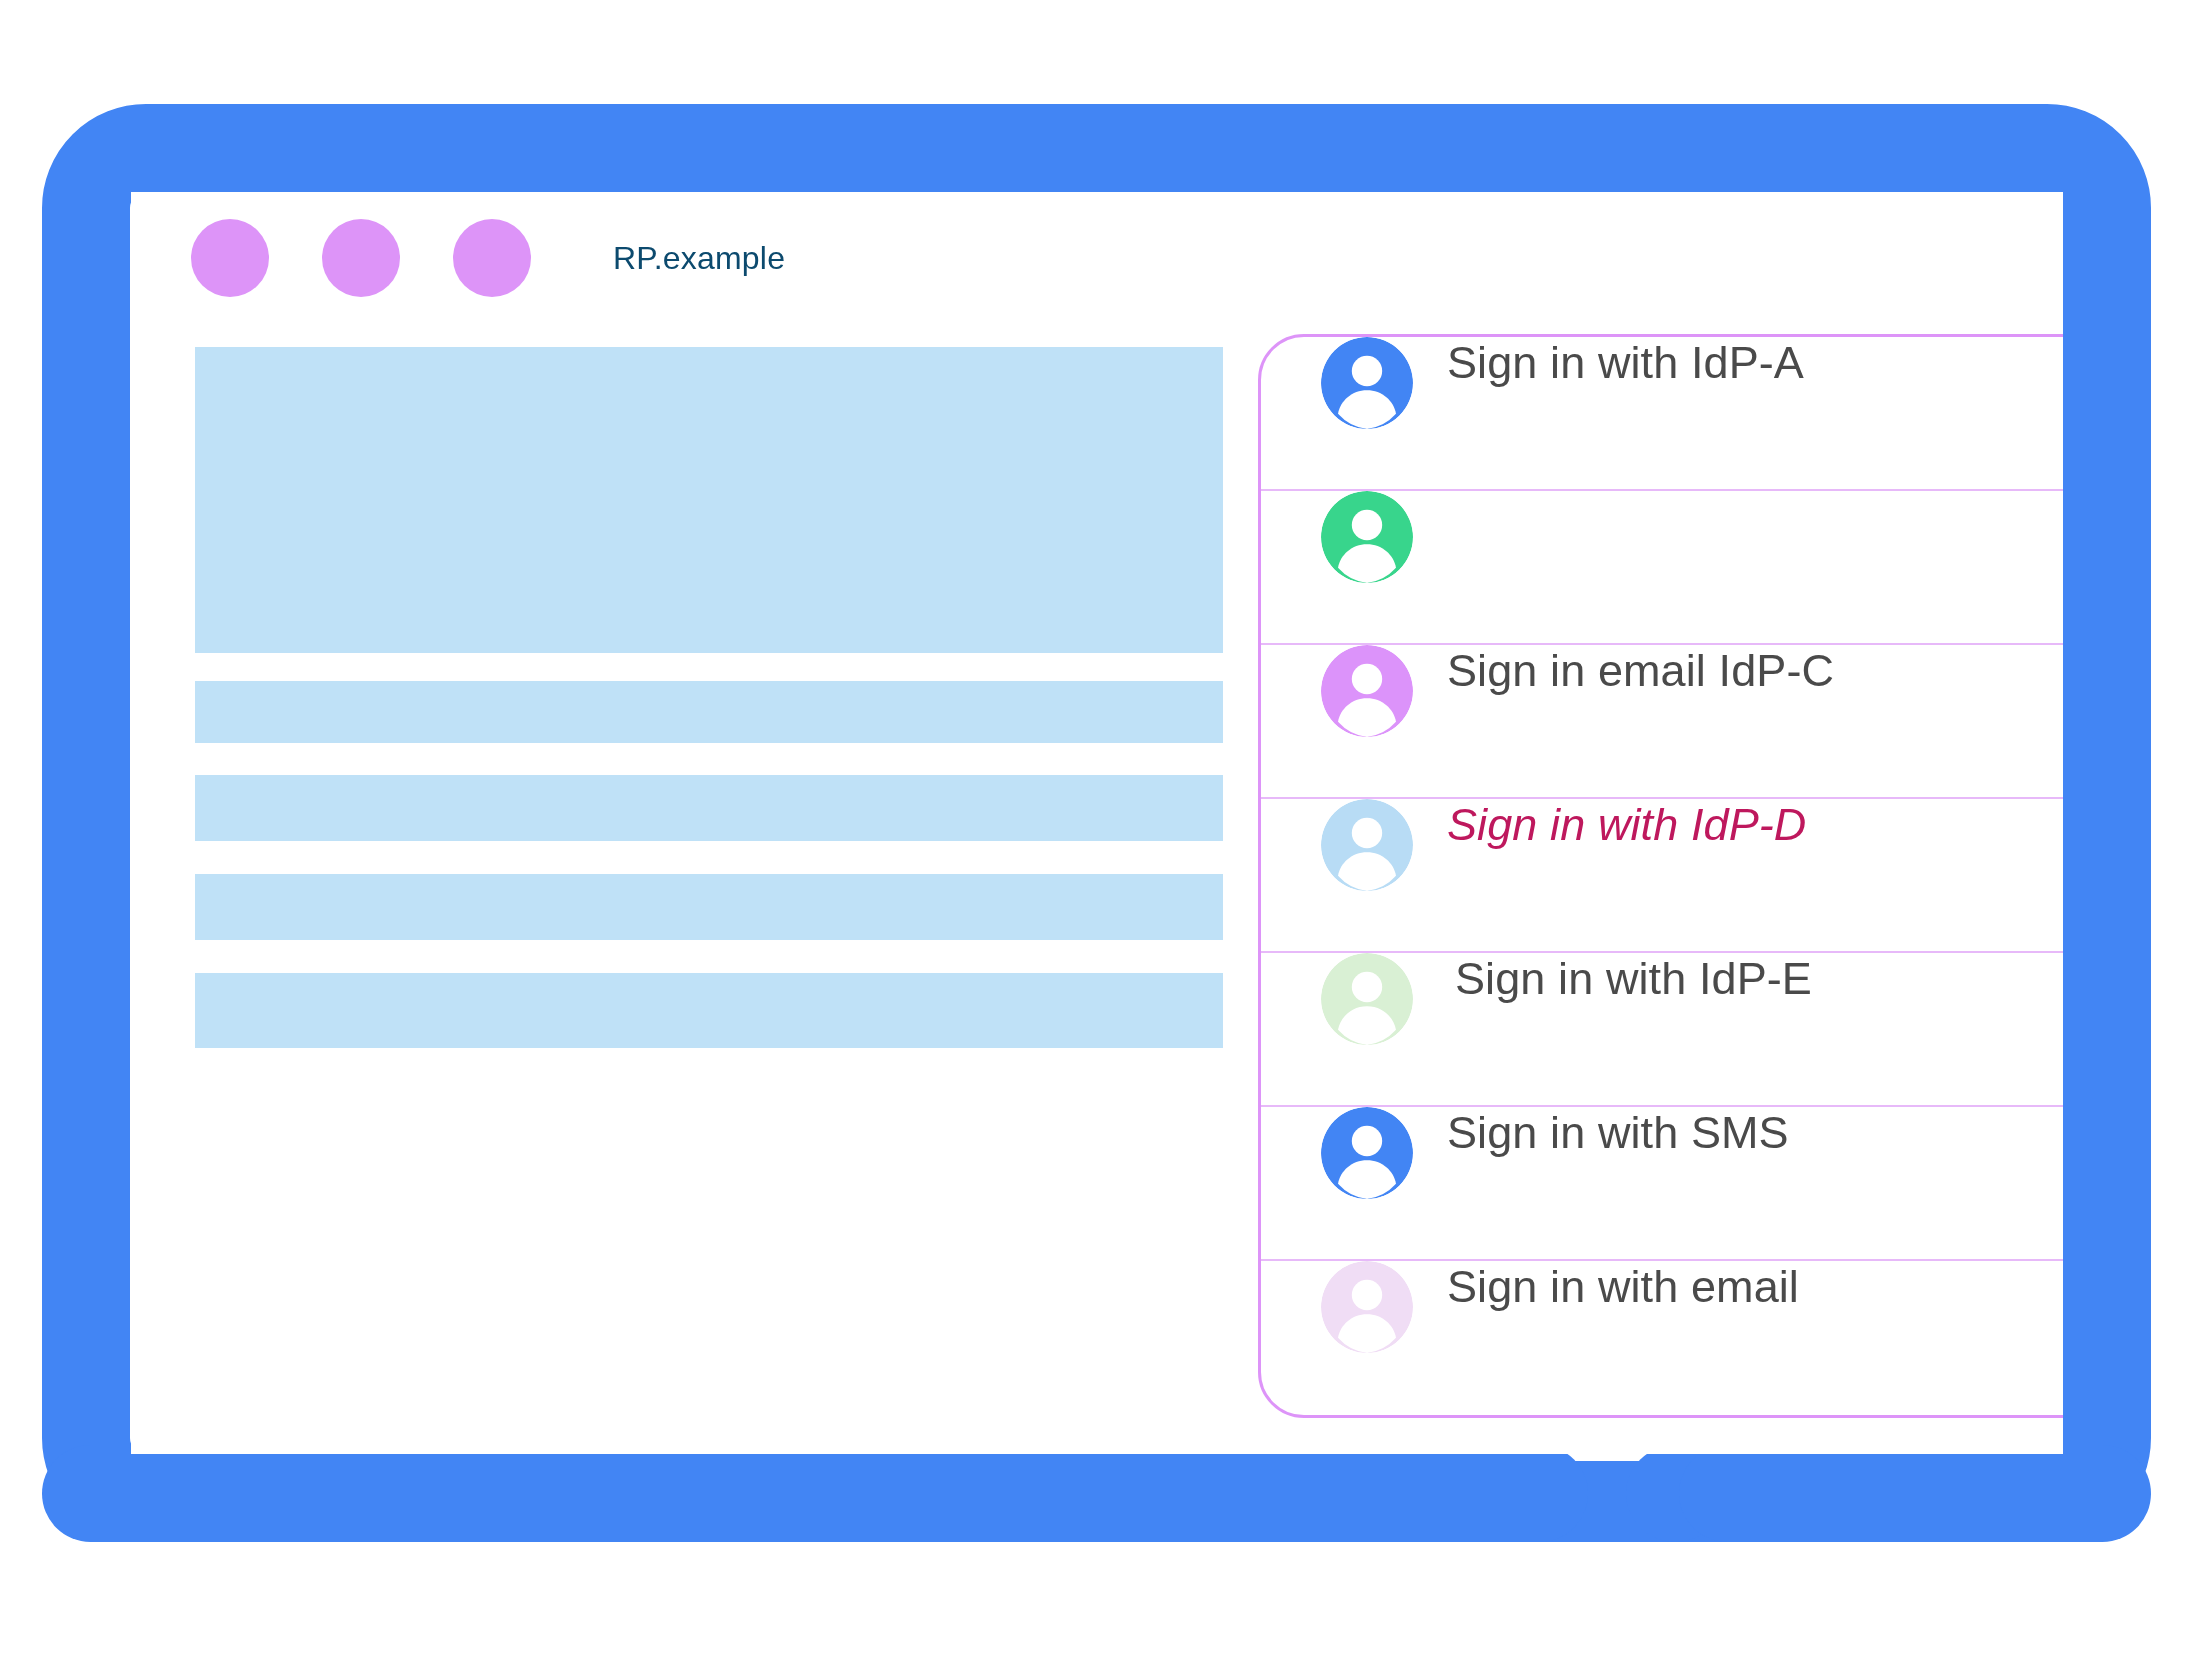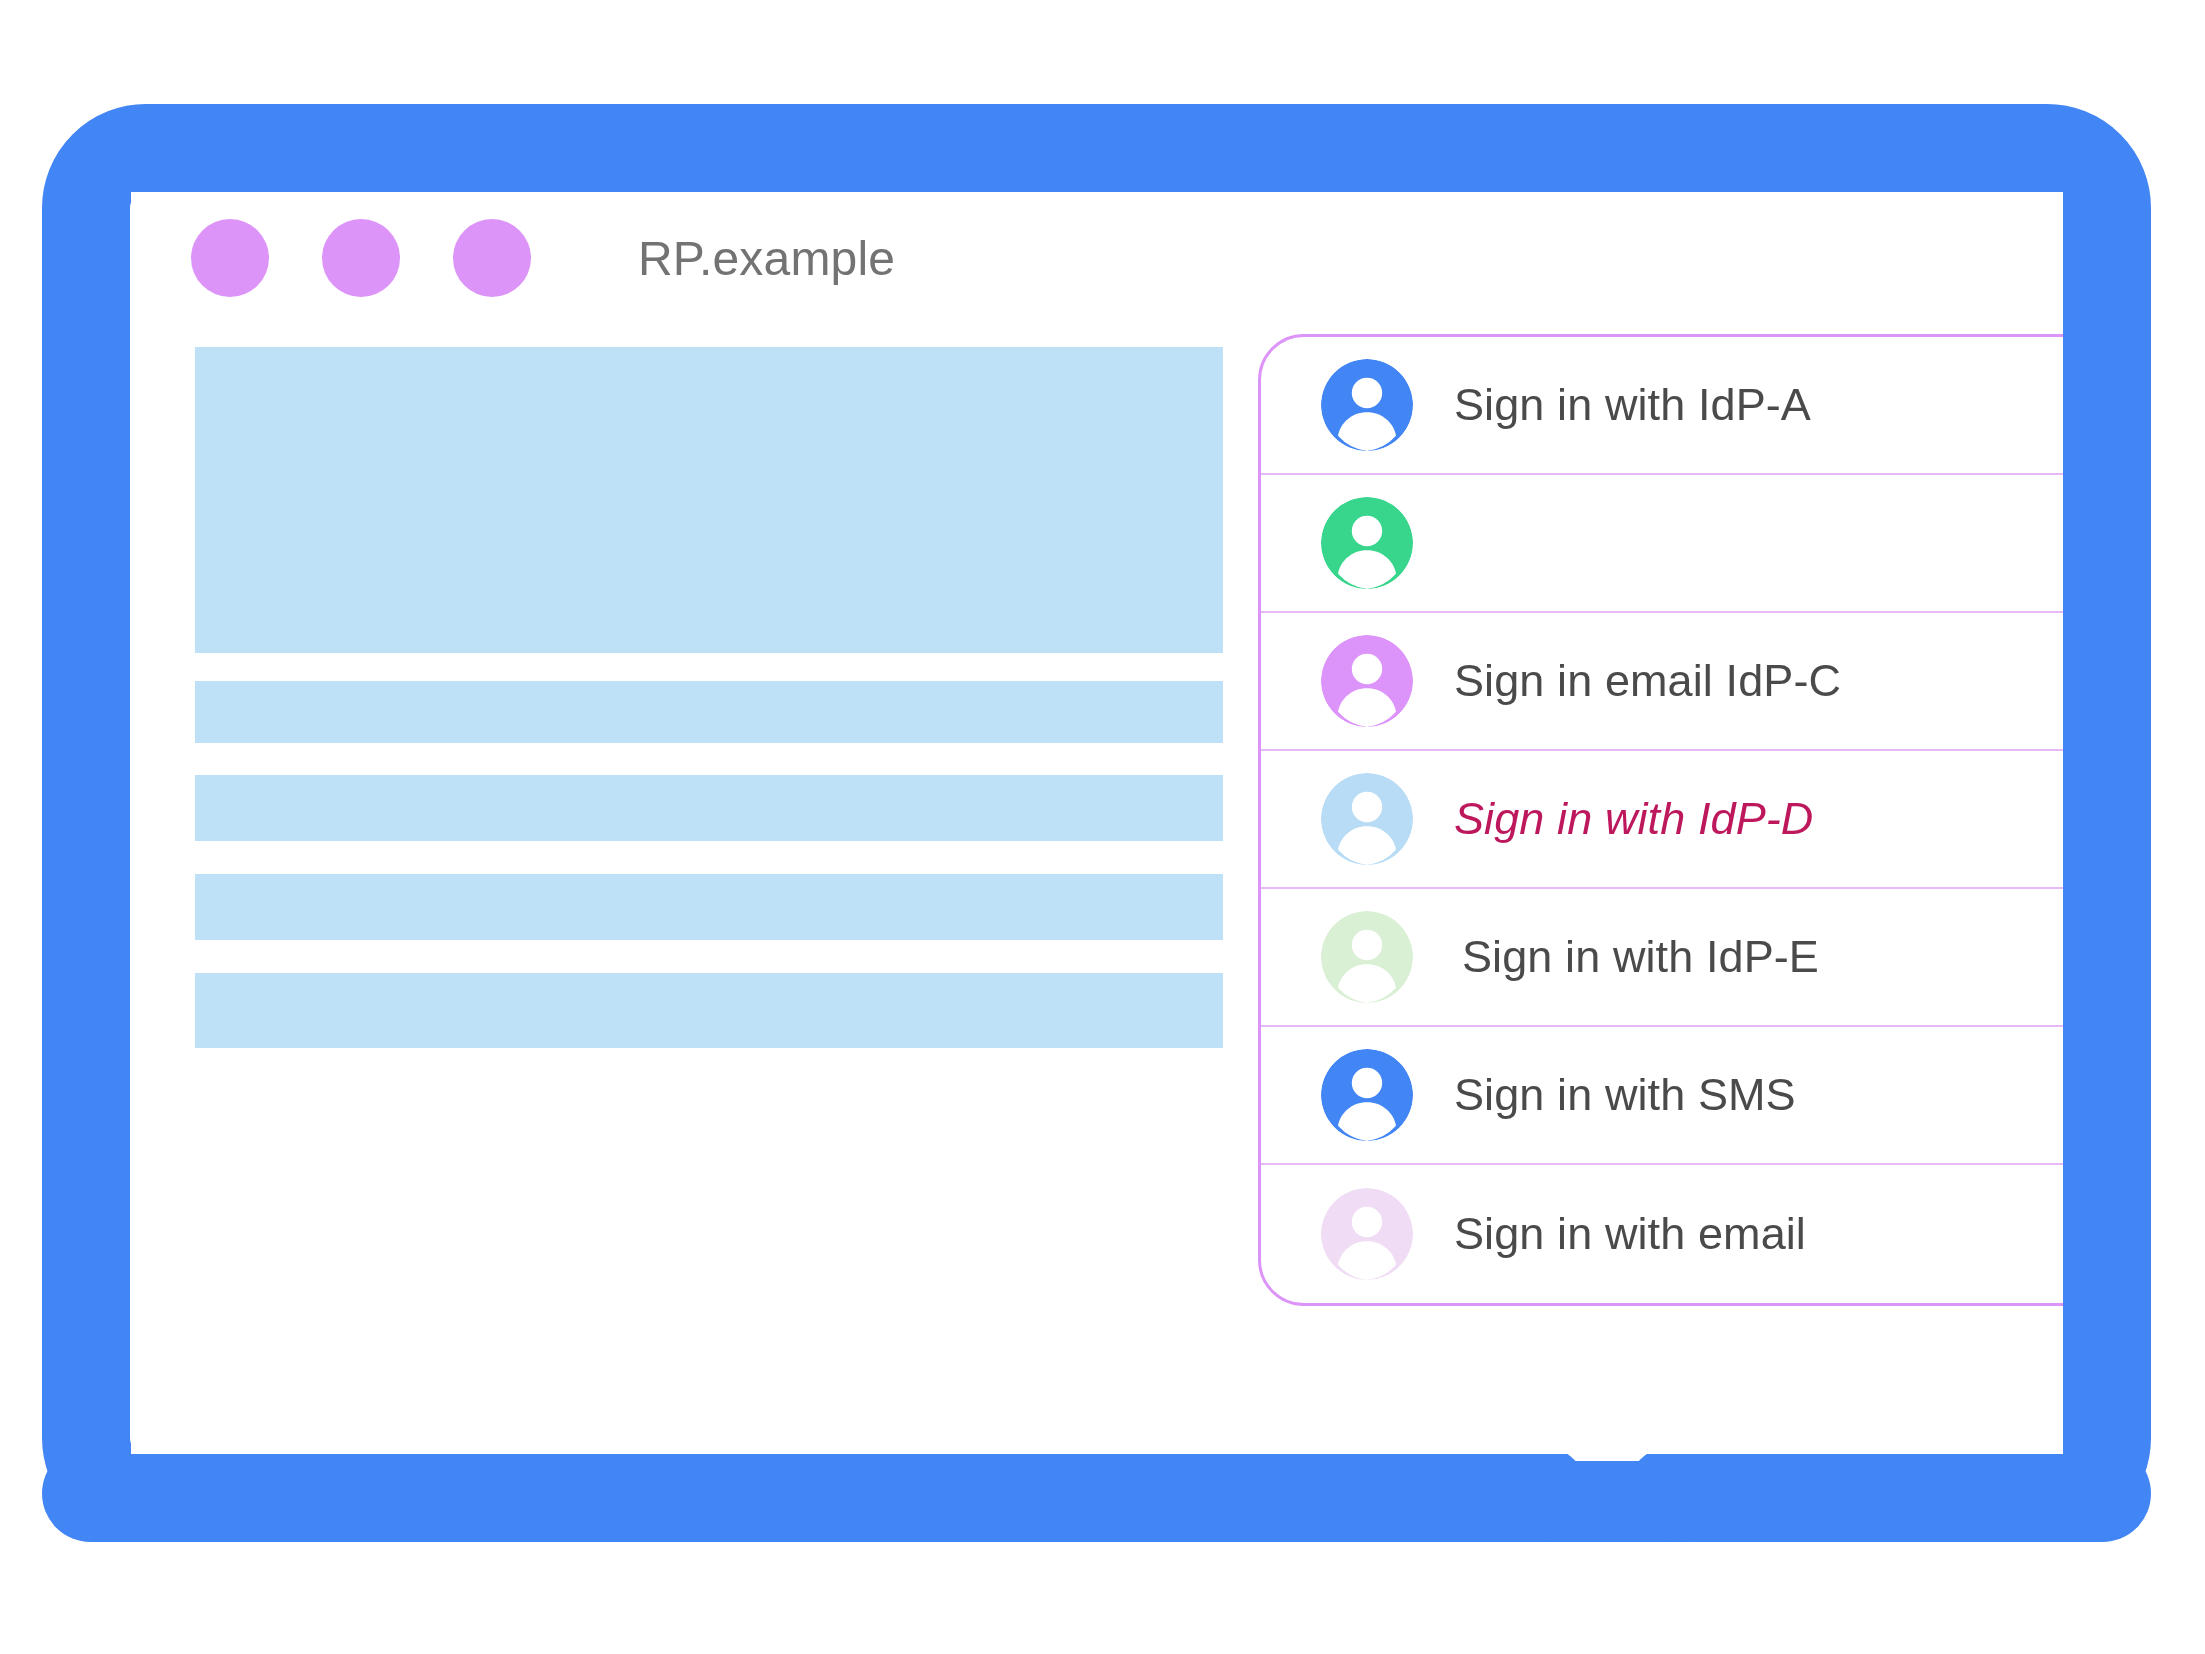--- a/index.html
+++ b/index.html
@@ -89,23 +89,23 @@
   }
   .dot {
     width: 78px;
     height: 78px;
     border-radius: 50%;
     margin-left: 53px;
     flex: 0 0 auto;
   }
   #dot-1 { margin-left: 60px; }
   #page-title {
-    margin-left: 107px;
-    font-size: 48px;
-    color: #737373;
+    margin-left: 82px;
+    font-size: 32px;
+    color: #0c4a6e;
     letter-spacing: 0.2px;
     white-space: nowrap;
   }
 
   
   #content-column {
     position: absolute;
     left: 64px;
     top: 155px;
     width: 1028px;
@@ -127,27 +127,25 @@
     top: 142px;
     width: 916px;
     box-sizing: border-box;
     border: 3.5px solid #DD94F8;
     border-radius: 46px;
     background: #ffffff;
     overflow: hidden;
   }
   .signin-row {
     display: flex;
-    align-items: center;
-    height: 138px;
+    height: 154px;
     padding-left: 60px;
     box-sizing: border-box;
     border-bottom: 2.6px solid #E7B9F9;
     background: transparent;
-    gap: 7px;
   }
   .signin-row:last-child { border-bottom: none; }
 
   .avatar {
     flex: 0 0 auto;
     width: 92px;
     height: 92px;
     border-radius: 50%;
     position: relative;
     overflow: hidden;

